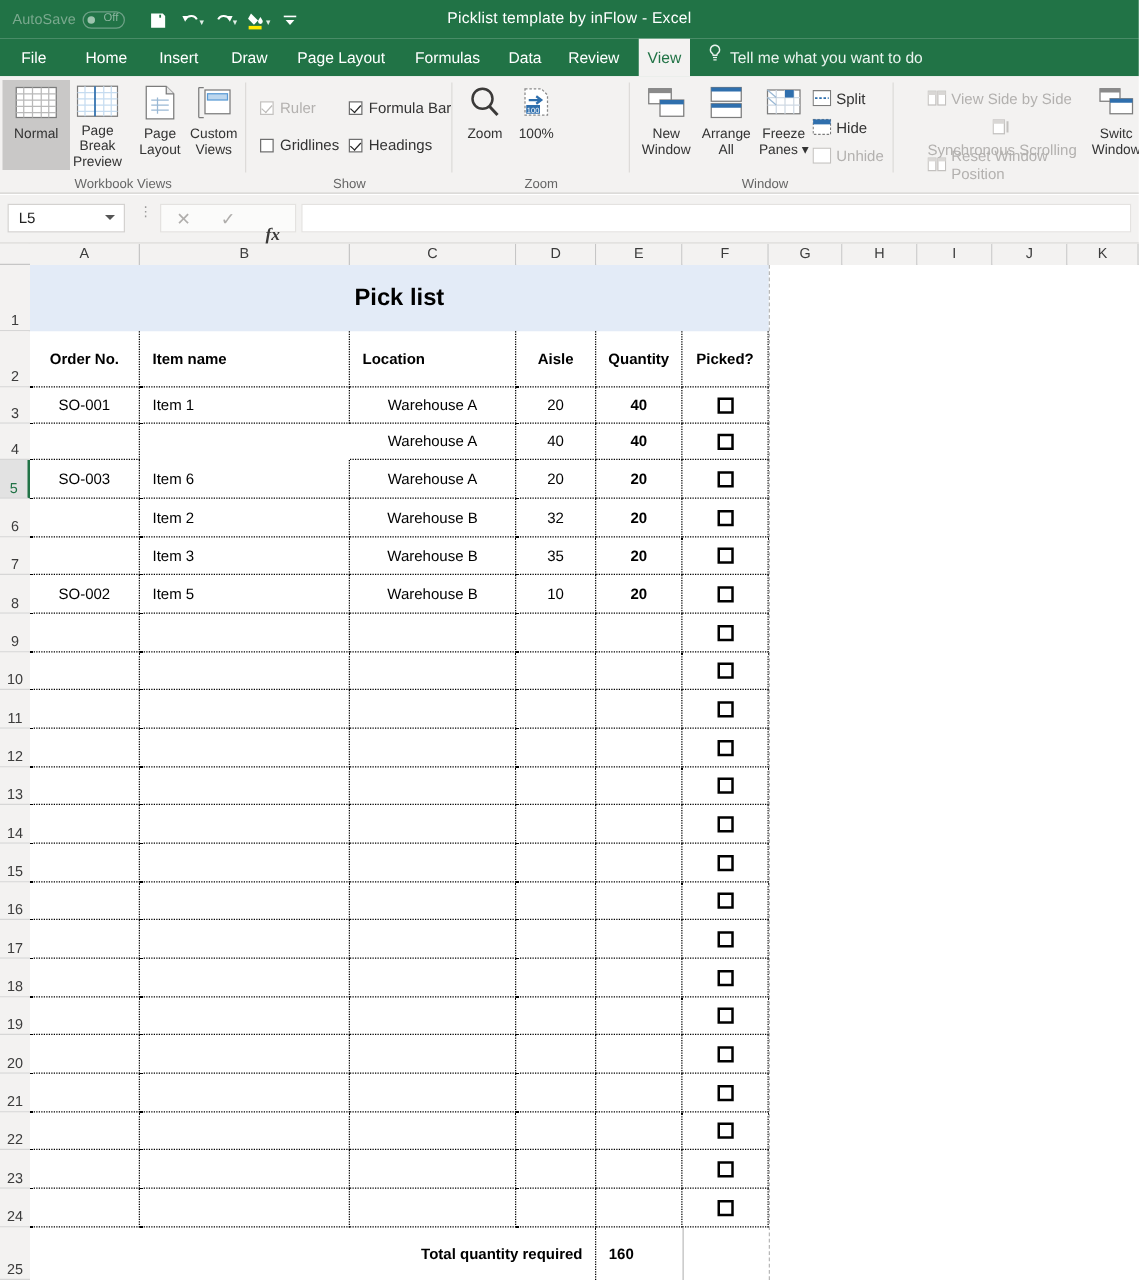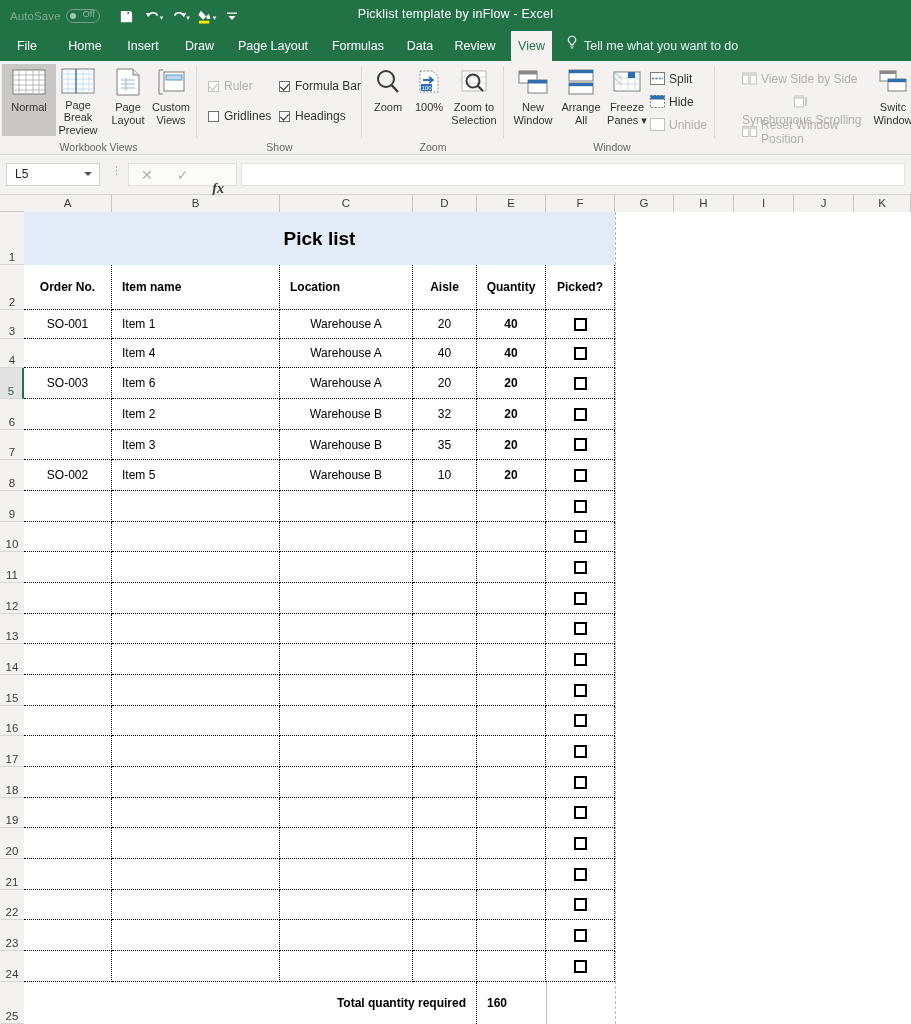--- a/index.html
+++ b/index.html
@@ -354,36 +354,20 @@
       <span class="ic">
         <svg width="28" height="28" viewBox="0 0 28 28">
             <path d="M5 3 h13 l5 5 v16 H5 Z" fill="#fff" stroke="#8a8a8a" stroke-dasharray="2,1.5"></path>
             <path d="M8 12 h9 M14 9 l4 3 -4 3" fill="none" stroke="#2f6fad" stroke-width="1.8"></path>
             <rect x="6" y="16" width="11" height="7" fill="#2f6fad"></rect>
             <text x="11.5" y="22" font-size="6" fill="#fff" text-anchor="middle" font-family="sans-serif">100</text>
           </svg>
       </span>
       <span class="lbl">100%</span>
     </div>
-    <div class="bigbtn" style="left:86px;width:52px;">
-      <span class="ic">
-        <svg width="30" height="28" viewBox="0 0 30 28">
-            <rect x="3" y="3" width="24" height="20" fill="#fff" stroke="#b9b9b9"></rect>
-            <g stroke="#d6d6d6">
-              <line x1="3" y1="9" x2="27" y2="9"></line>
-              <line x1="3" y1="15" x2="27" y2="15"></line>
-              <line x1="11" y1="3" x2="11" y2="23"></line>
-              <line x1="19" y1="3" x2="19" y2="23"></line>
-            </g>
-            <circle cx="14" cy="13" r="6.5" fill="none" stroke="#3b3a39" stroke-width="2"></circle>
-            <line x1="18.5" y1="17.5" x2="24" y2="23" stroke="#3b3a39" stroke-width="2.2"></line>
-          </svg>
-      </span>
-      <span class="lbl"><span>Zoom to</span><br><span>Selection</span></span>
-    </div>
     <div class="glabel">Zoom</div>
     <div class="sep"></div>
   </div>
 
   <div class="grp" style="left:504px;width:361px;">
     <div class="bigbtn" style="left:4px;width:50px;">
       <span class="ic">
         <svg width="32" height="26" viewBox="0 0 32 26">
             <rect x="2" y="2" width="18" height="12" fill="#fff" stroke="#7c7c7c"></rect>
             <rect x="2" y="2" width="18" height="3.5" fill="#8a8a8a"></rect>
@@ -576,21 +560,20 @@
     <div class="cell ctr b-r b-b" style="left:0px;top:98px;width:88px;height:29px;">SO-001</div>
     <div class="cell lft b-r b-b" style="left:88px;top:98px;width:168px;height:29px;">Item 1</div>
     <div class="cell ctr b-r b-b" style="left:256px;top:98px;width:133px;height:29px;">Warehouse A</div>
     <div class="cell ctr b-r b-b" style="left:389px;top:98px;width:64px;height:29px;">20</div>
     <div class="cell ctr b-r b-b bold" style="left:453px;top:98px;width:69px;height:29px;">40</div>
     <div class="cell ctr b-r b-b" style="left:522px;top:98px;width:69px;height:29px;">
         <span class="chkbox-glyph"></span>
       </div>
 
     <div class="cell ctr b-r b-b" style="left:0px;top:127px;width:88px;height:29px;"></div>
-    <div class="cell lft b-r b-b" style="left:88px;top:127px;width:168px;height:29px;">Item 4</div>
     <div class="cell ctr b-r b-b" style="left:256px;top:127px;width:133px;height:29px;">Warehouse A</div>
     <div class="cell ctr b-r b-b" style="left:389px;top:127px;width:64px;height:29px;">40</div>
     <div class="cell ctr b-r b-b bold" style="left:453px;top:127px;width:69px;height:29px;">40</div>
     <div class="cell ctr b-r b-b" style="left:522px;top:127px;width:69px;height:29px;">
         <span class="chkbox-glyph"></span>
       </div>
 
     <div class="cell ctr b-r b-b" style="left:0px;top:156px;width:88px;height:31px;">SO-003</div>
     <div class="cell lft b-r b-b" style="left:88px;top:156px;width:168px;height:31px;">Item 6</div>
     <div class="cell ctr b-r b-b" style="left:256px;top:156px;width:133px;height:31px;">Warehouse A</div>

